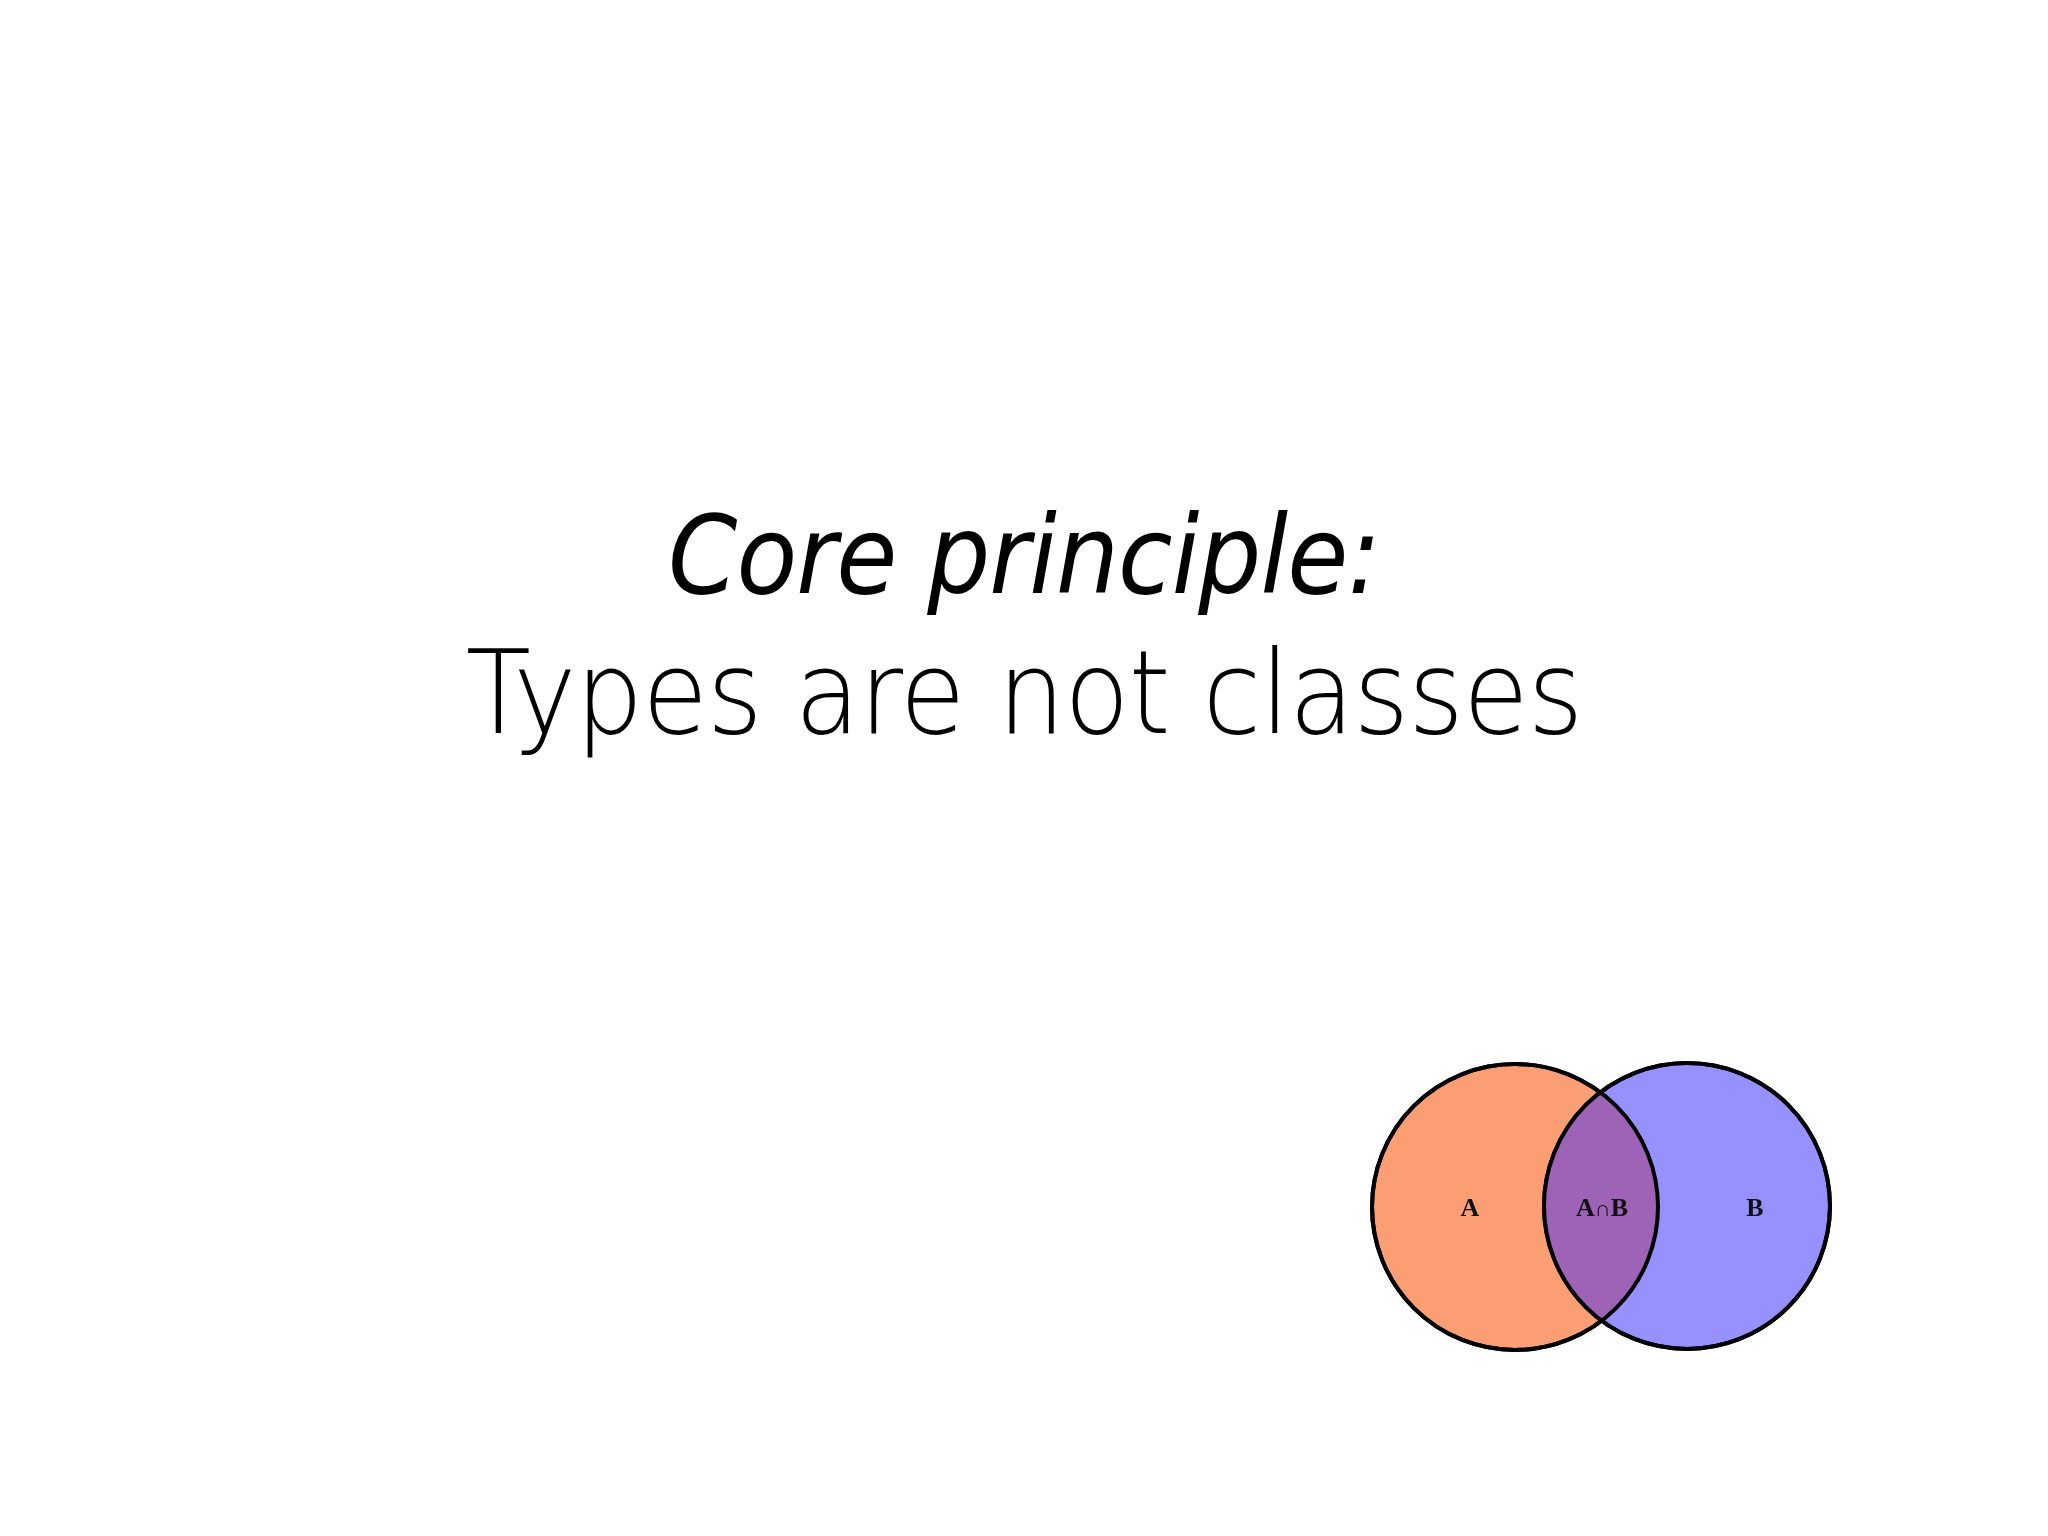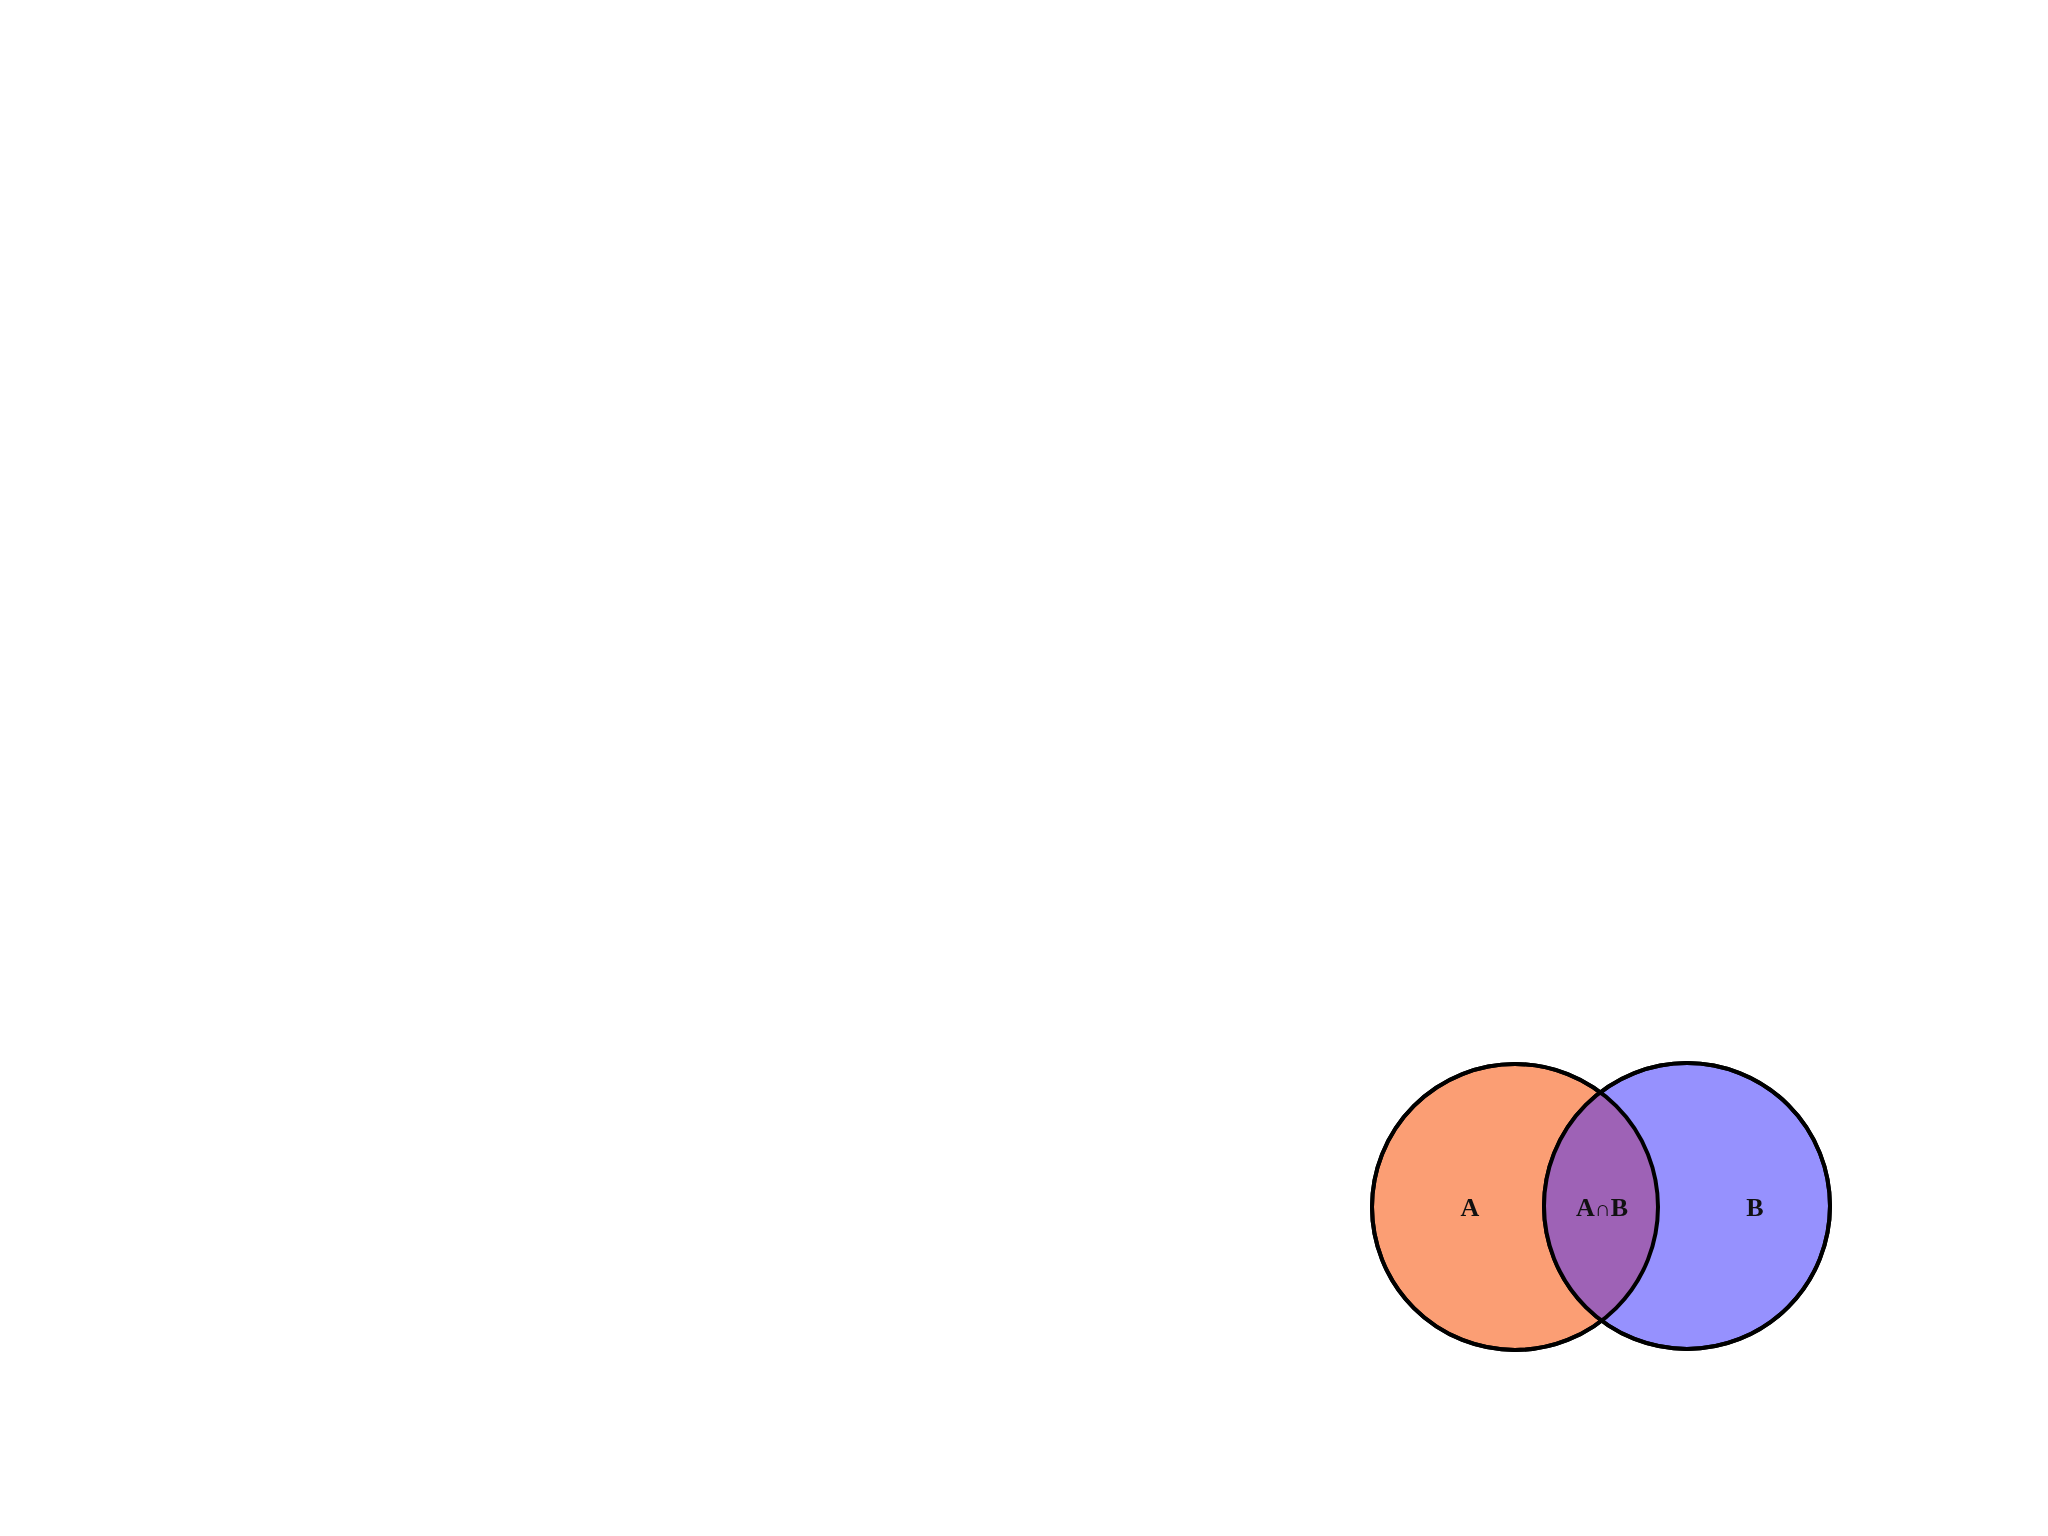--- a/index.html
+++ b/index.html
@@ -80,20 +80,24 @@
   }
   .venn-label-op {
     font-size: 22px;
   }
 </style>
 </head>
 <body>
 
 <div class="slide">
 
+  <div class="title-block">
+    <span class="title-line title-line-1">Core principle:</span>
+    <span class="title-line title-line-2">Types are not classes</span>
+  </div>
 
   <div class="venn-figure">
     <svg viewBox="0 0 480 310" xmlns="http://www.w3.org/2000/svg">
       <defs>
         <clipPath id="clip-circle-a">
           <circle cx="150" cy="152" r="143"></circle>
         </clipPath>
       </defs>
 
       <circle cx="150" cy="152" r="143" fill="#fb9e74" stroke="#000000" stroke-width="4"></circle>

